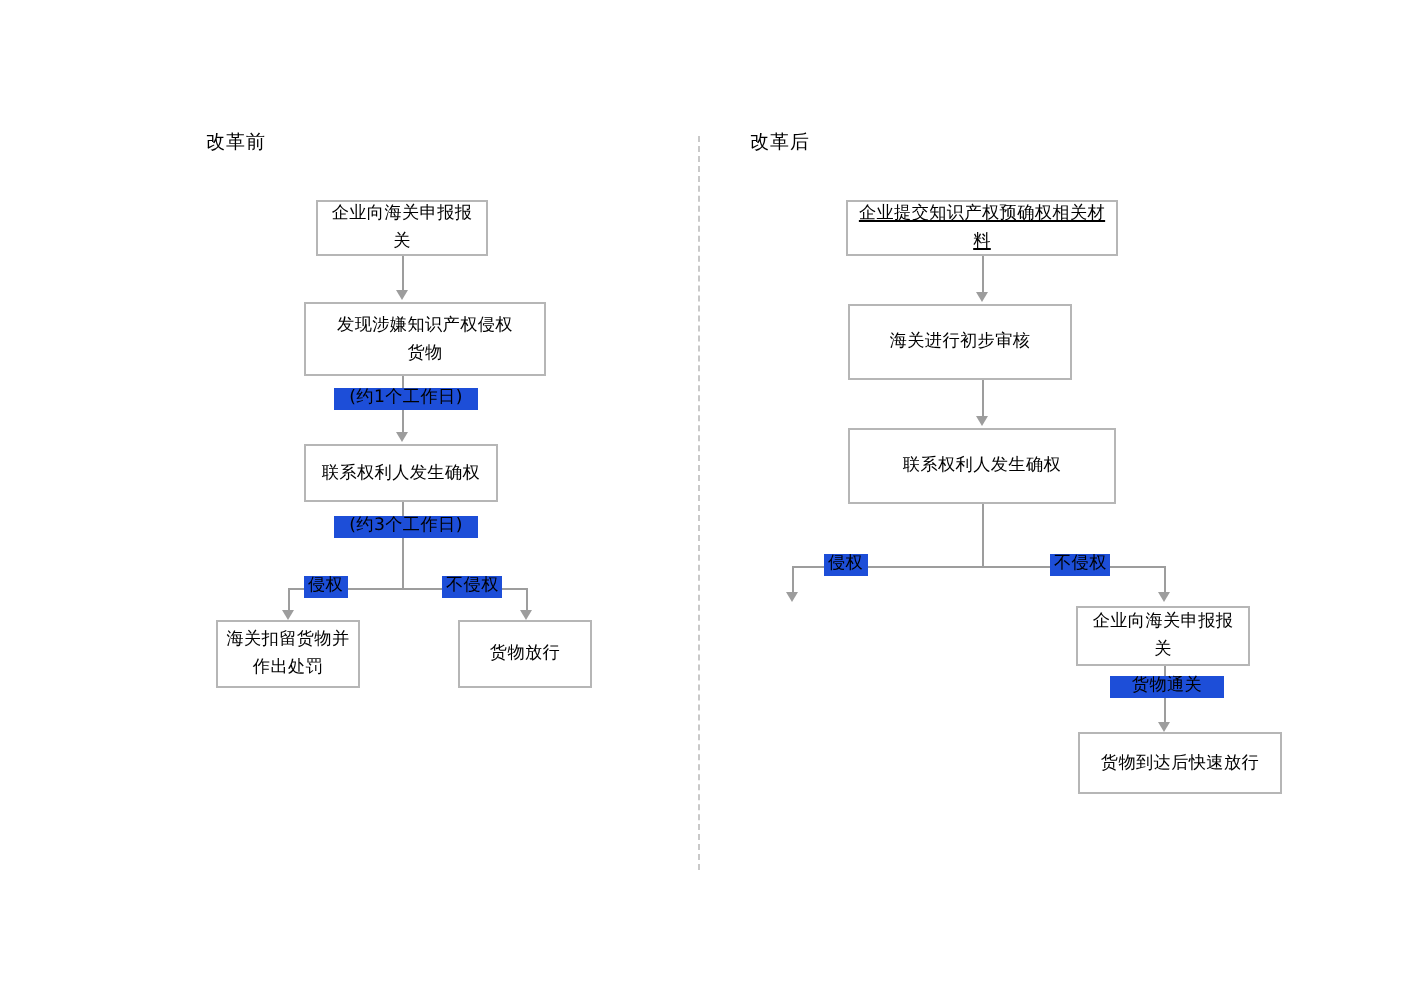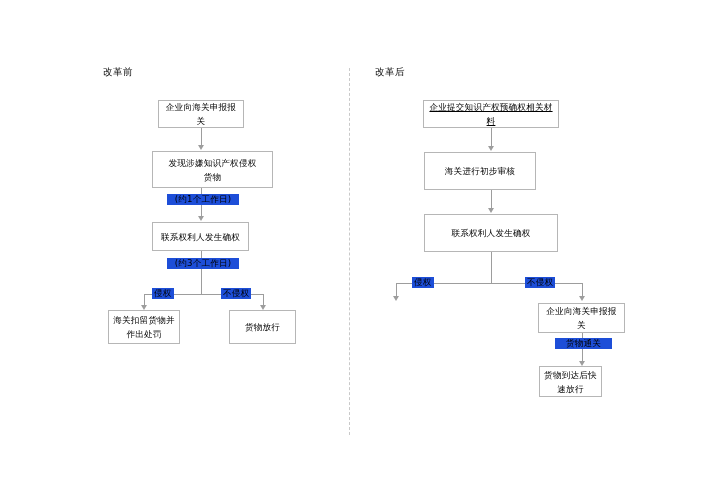--- a/index.html
+++ b/index.html
@@ -151,15 +151,15 @@
   <div class="arrow" style="left:578.5px; top:296px;"></div>
   <div class="edge-label" style="left:525px; top:277px;">不侵权</div>
 
 
   <div class="node" style="left:538px; top:303px; width:87px; height:30px;">企业向海关申报报关</div>
 
   <div class="vline" style="left:581.5px; top:333px; height:30px;"></div>
   <div class="edge-label" style="left:555px; top:338px; width:53px;">货物通关</div>
   <div class="arrow" style="left:578.5px; top:361px;"></div>
 
-  <div class="node" style="left:539px; top:366px; width:63px; height:31px;">货物到达后快速放行</div>
+  <div class="node" style="left:539px; top:366px; width:102px; height:31px;">货物到达后快速放行</div>
 
 </div>
 
 </body></html>

